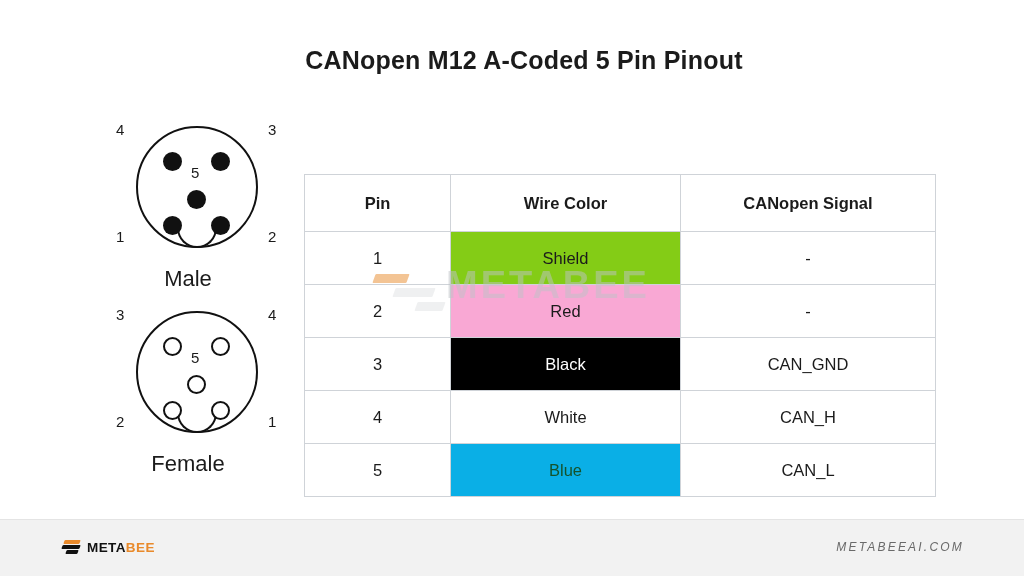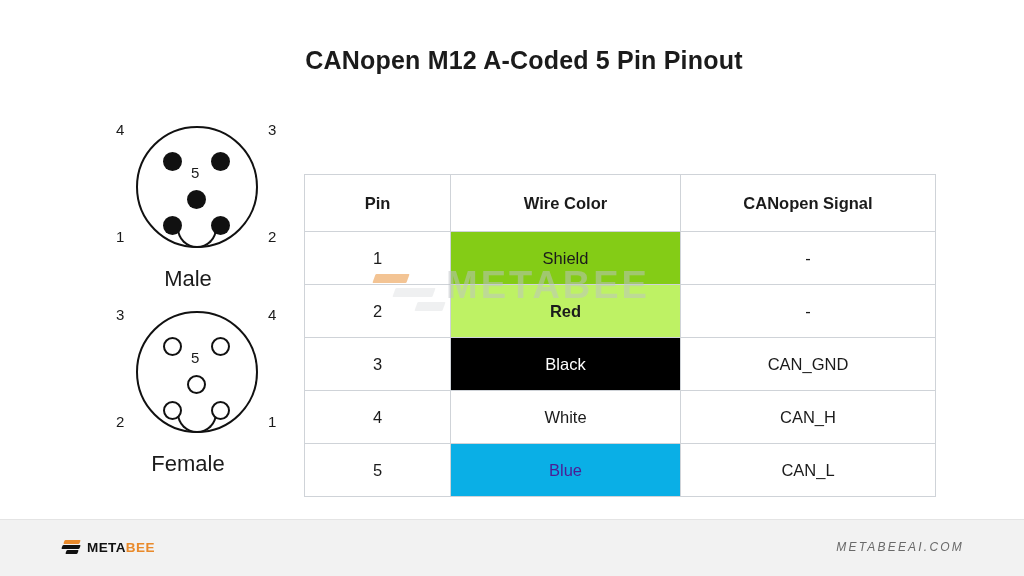--- a/index.html
+++ b/index.html
@@ -271,36 +271,36 @@
         </tr>
       </thead>
       <tbody>
         <tr>
           <td>1</td>
           <td style="background:#84cc16;color:#1b1b1b;">Shield</td>
           <td>-</td>
         </tr>
         <tr>
           <td>2</td>
-          <td style="background:#bef264;color:#1b1b1b;font-weight:bold;">Red</td>
+          <td style="background:#f9a8d4;color:#1b1b1b;">Red</td>
           <td>-</td>
         </tr>
         <tr>
           <td>3</td>
           <td style="background:#000000;color:#ffffff;">Black</td>
           <td>CAN_GND</td>
         </tr>
         <tr>
           <td>4</td>
           <td style="background:#ffffff;color:#1b1b1b;">White</td>
           <td>CAN_H</td>
         </tr>
         <tr>
           <td>5</td>
-          <td style="background:#0aafe6;color:#4c1d95;">Blue</td>
+          <td style="background:#0aafe6;color:#14532d;">Blue</td>
           <td>CAN_L</td>
         </tr>
       </tbody>
     </table>
   </div>
 
   <div id="watermark">
     <div class="wm-bar wm-bar1"></div>
     <div class="wm-bar wm-bar2"></div>
     <div class="wm-bar wm-bar3"></div>

